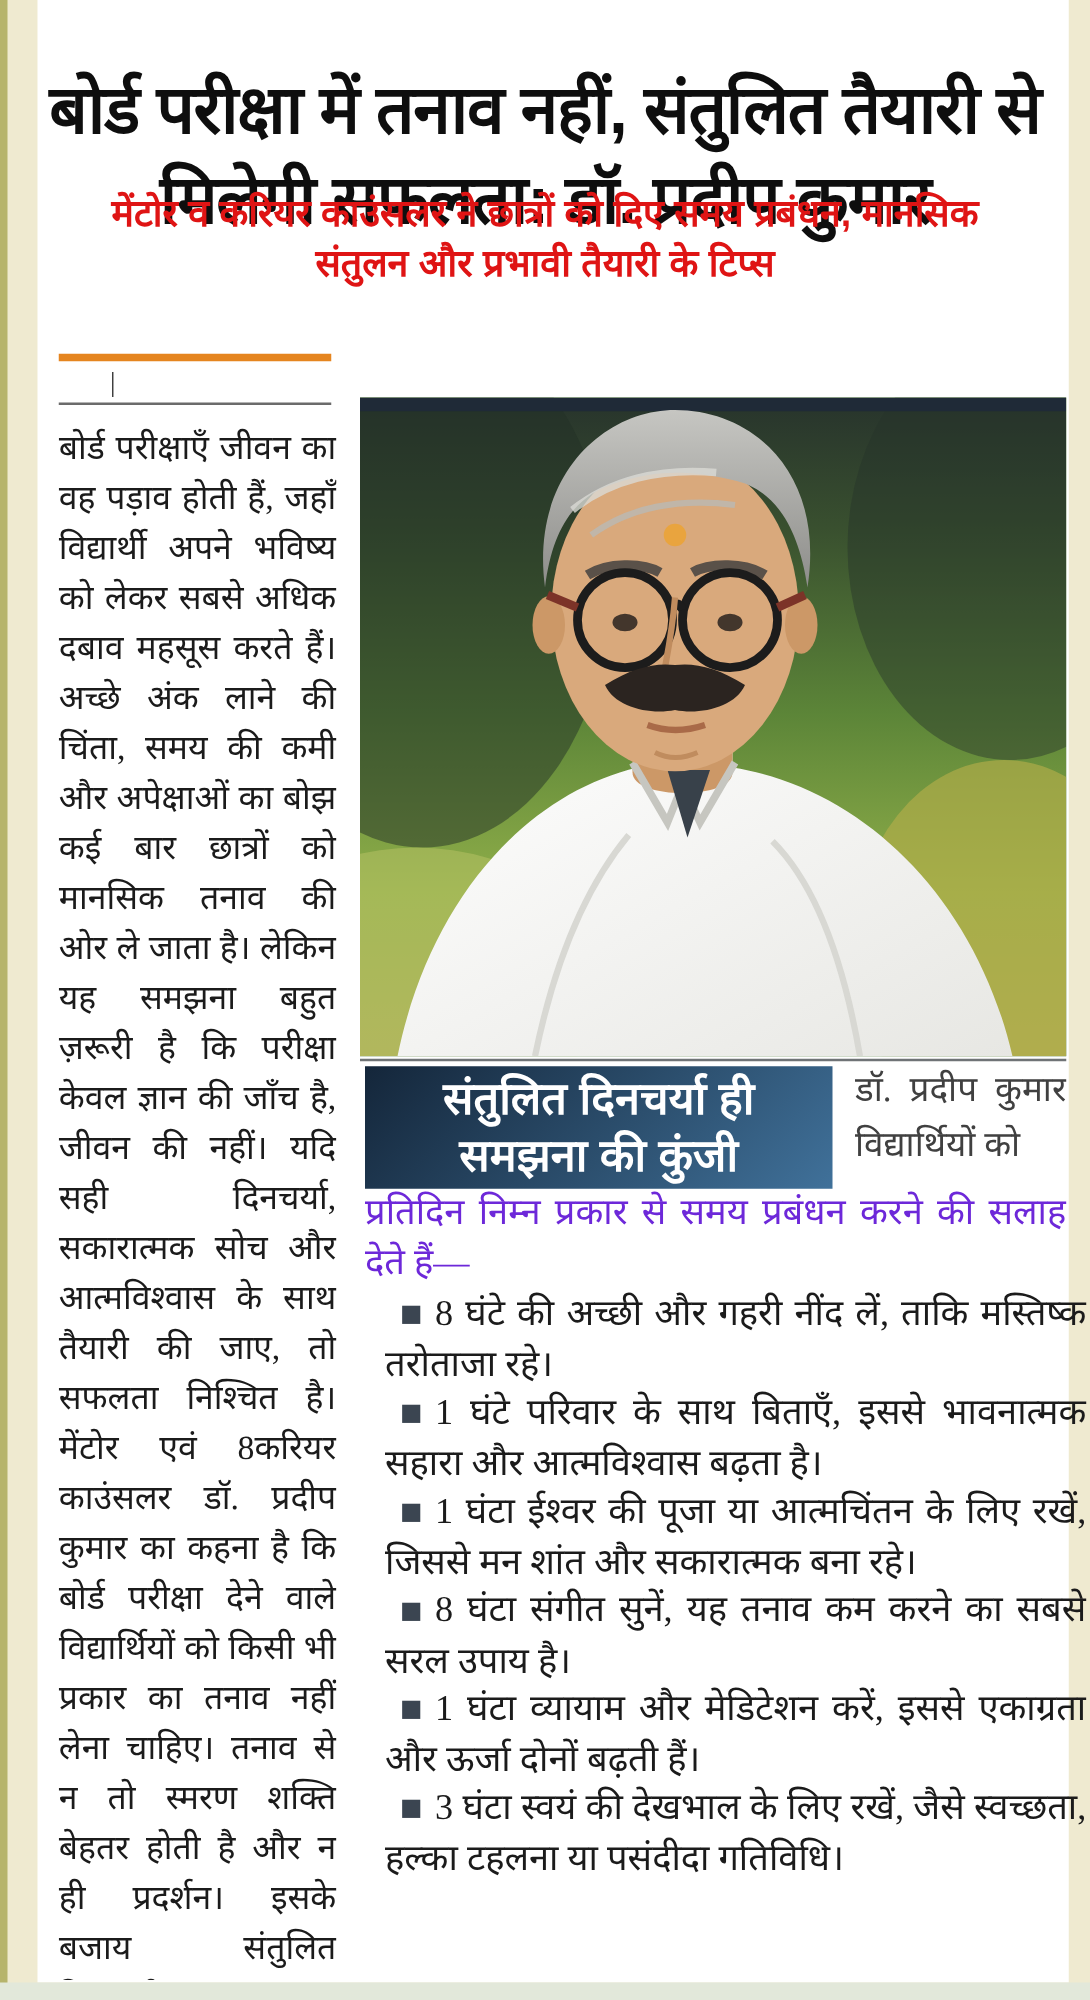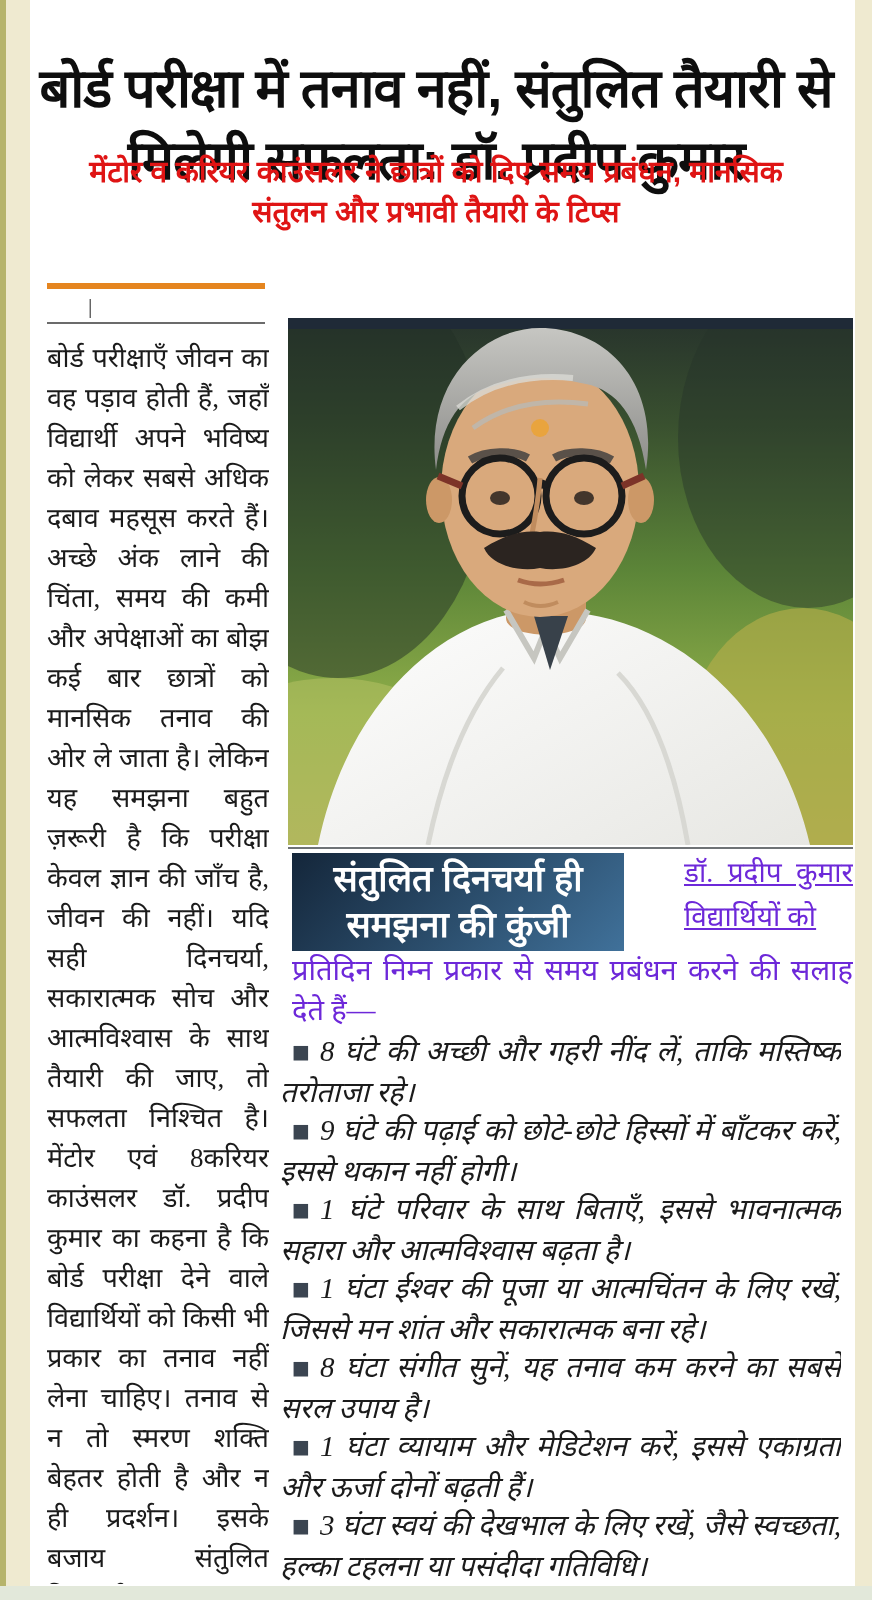--- a/index.html
+++ b/index.html
@@ -32,42 +32,42 @@
     position:absolute;left:47px;top:338px;width:222px;height:1246px;overflow:hidden;
     font-size:27px;line-height:40px;color:#1b1b1b;text-align:justify;
   }
 
   .photo-frame{position:absolute;left:288px;top:318px;width:565px;height:527px;overflow:hidden;background:#4e7a38;}
   .photo-frame svg{display:block;}
 
   .rule-above-box{position:absolute;left:288px;top:847px;width:565px;height:2px;background:#6f7376;}
 
   .highlight-box{
-    position:absolute;left:292px;top:853px;width:332px;height:98px;
+    position:absolute;left:292px;top:853px;width:374px;height:98px;
     background:linear-gradient(135deg,#14263a 0%,#1d3next 0%,#2c4f6e 55%,#40719a 100%);
     background:linear-gradient(135deg,#14263a 0%,#2c4f6e 55%,#40719a 100%);
     display:flex;flex-direction:column;align-items:center;justify-content:center;
     color:#ffffff;font-weight:700;font-size:36px;line-height:46px;text-align:center;
     font-family:"Liberation Sans","DejaVu Sans",sans-serif;
   }
 
   .lead-in{
     position:absolute;left:684px;top:851px;width:169px;height:134px;overflow:hidden;
-    font-size:28px;line-height:44px;color:#6d28d9;text-align:justify;text-decoration:underline;
+    font-size:28px;line-height:44px;color:#404040;text-align:justify;
   }
 
   .intro-para{
     position:absolute;left:292px;top:950px;width:561px;height:82px;overflow:hidden;
     font-size:29px;line-height:40px;color:#6d28d9;text-align:justify;
   }
 
   .bullets{
-    position:absolute;left:280px;top:1032px;width:561px;height:552px;overflow:hidden;
+    position:absolute;left:308px;top:1032px;width:561px;height:552px;overflow:hidden;
     margin:0;padding:0;list-style:none;
-    font-size:29px;line-height:38px;color:#1b1b1b;text-align:justify;font-style:italic;
+    font-size:29px;line-height:38px;color:#1b1b1b;text-align:justify;
   }
   .bullets li{text-indent:12px;margin:0;padding:0;}
   .bullet-square{
     display:inline-block;font-size:19px;color:#3b4551;
     transform:translateY(-3px);margin-right:10px;text-indent:0;
     font-family:"DejaVu Sans",sans-serif;
   }
 </style>
 </head>
 <body>
@@ -165,19 +165,18 @@
   <span>संतुलित दिनचर्या ही</span>
   <span>समझना की कुंजी</span>
 </div>
 
 <div class="lead-in">डॉ. प्रदीप कुमार विद्यार्थियों को</div>
 
 <div class="intro-para">प्रतिदिन निम्न प्रकार से समय प्रबंधन करने की सलाह देते हैं—</div>
 
 <ul class="bullets">
   <li><span class="bullet-square">■</span><span>8 घंटे की अच्छी और गहरी नींद लें, ताकि मस्तिष्क तरोताजा रहे।</span></li>
-  <li><span class="bullet-square">■</span><span>9 घंटे की पढ़ाई को छोटे-छोटे हिस्सों में बाँटकर करें, इससे थकान नहीं होगी।</span></li>
   <li><span class="bullet-square">■</span><span>1 घंटे परिवार के साथ बिताएँ, इससे भावनात्मक सहारा और आत्मविश्वास बढ़ता है।</span></li>
   <li><span class="bullet-square">■</span><span>1 घंटा ईश्वर की पूजा या आत्मचिंतन के लिए रखें, जिससे मन शांत और सकारात्मक बना रहे।</span></li>
   <li><span class="bullet-square">■</span><span>8 घंटा संगीत सुनें, यह तनाव कम करने का सबसे सरल उपाय है।</span></li>
   <li><span class="bullet-square">■</span><span>1 घंटा व्यायाम और मेडिटेशन करें, इससे एकाग्रता और ऊर्जा दोनों बढ़ती हैं।</span></li>
   <li><span class="bullet-square">■</span><span>3 घंटा स्वयं की देखभाल के लिए रखें, जैसे स्वच्छता, हल्का टहलना या पसंदीदा गतिविधि।</span></li>
 </ul>
 
 </body></html>

